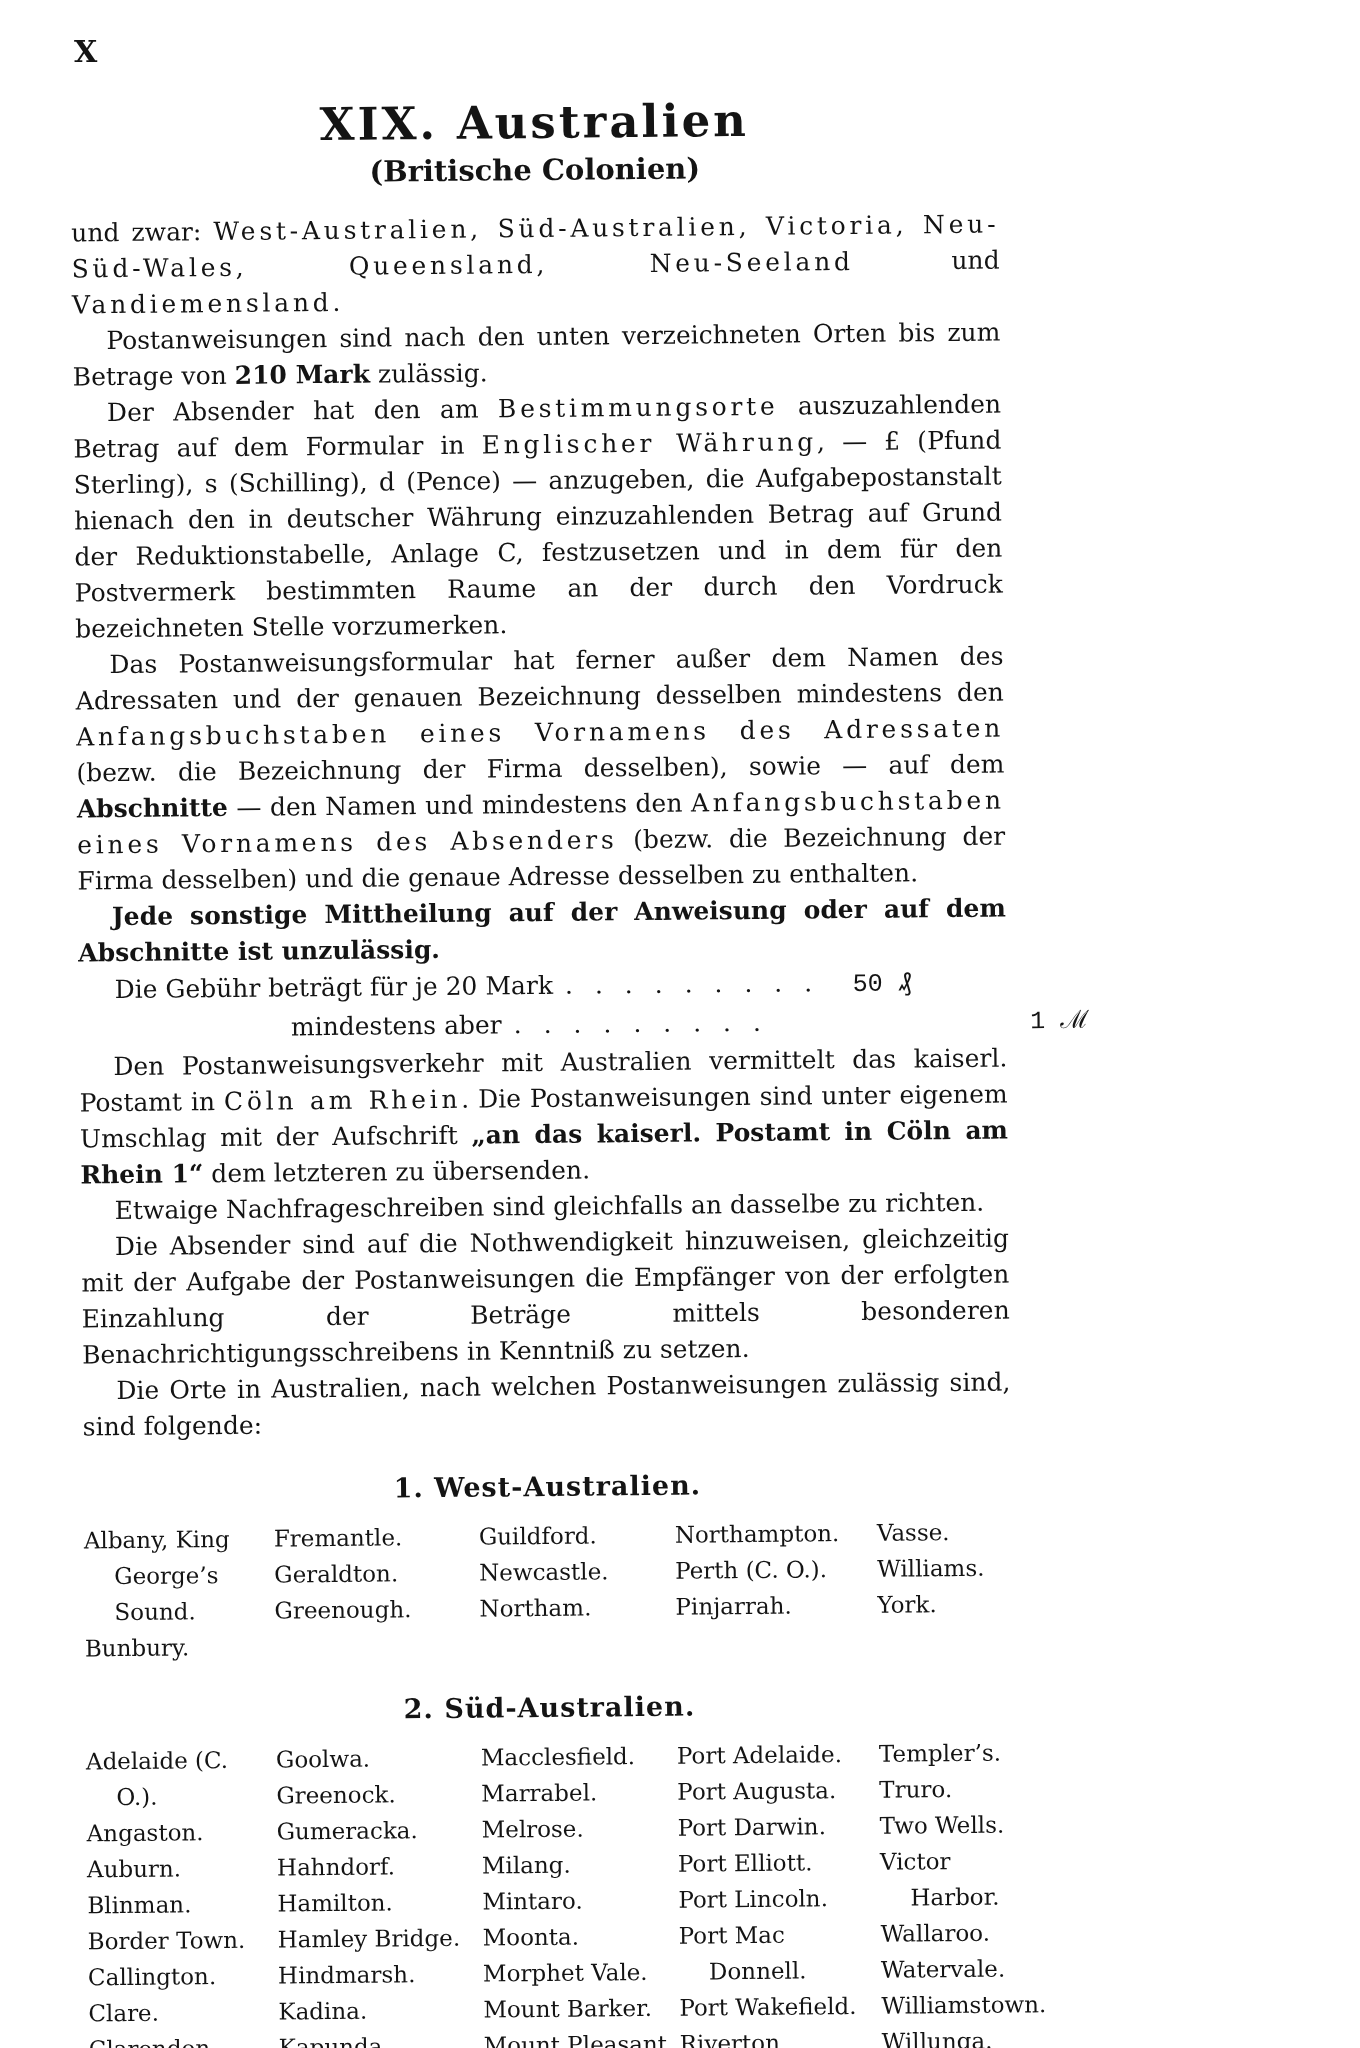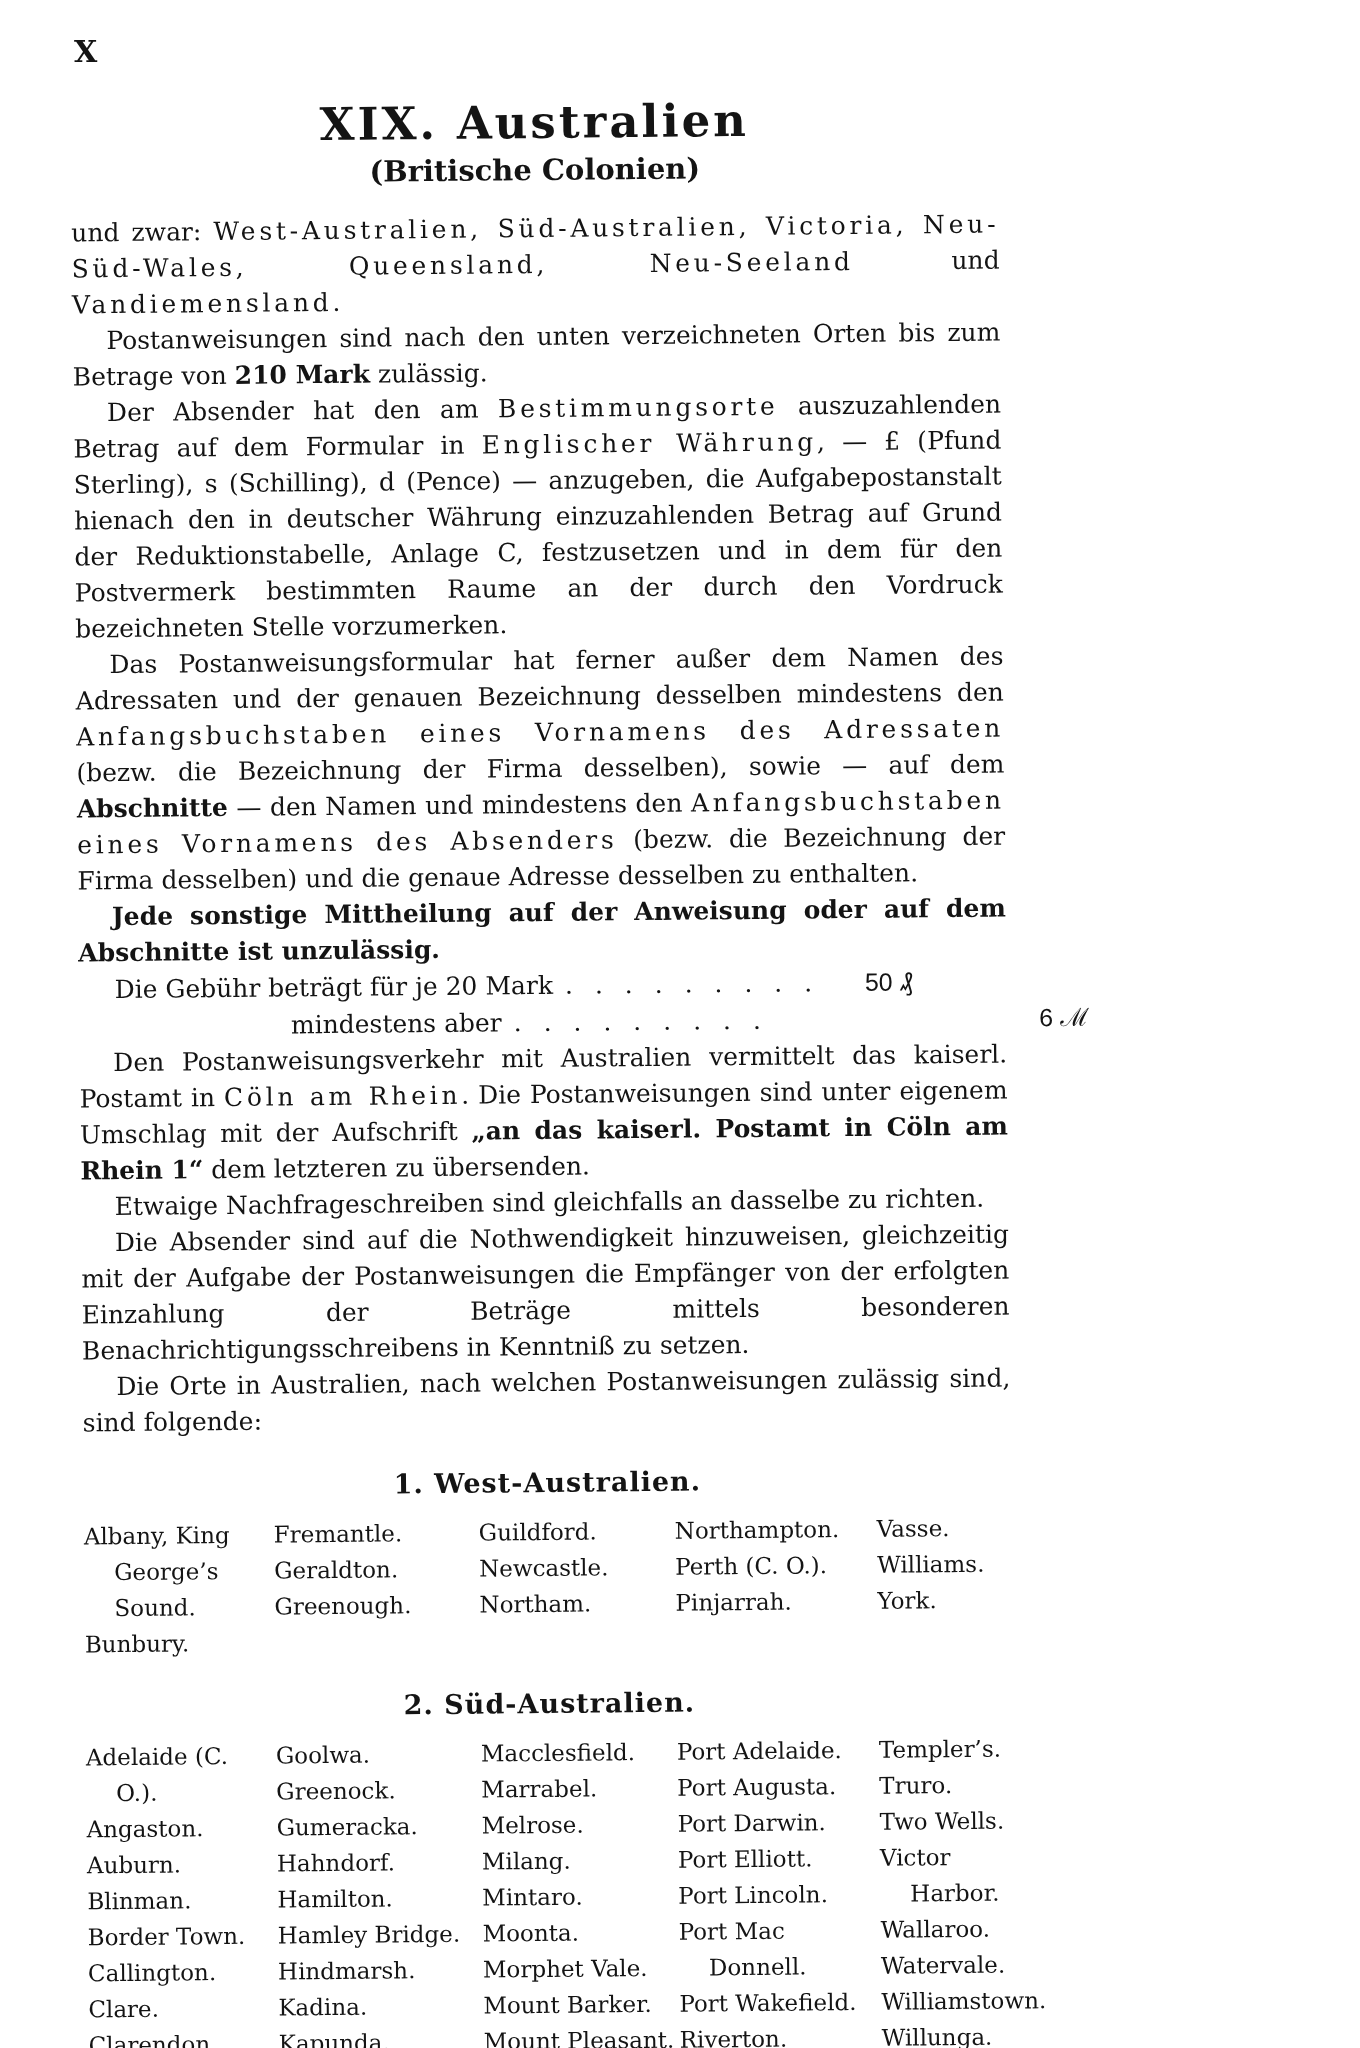--- a/index.html
+++ b/index.html
@@ -37,21 +37,21 @@
   .fee {
     display:flex; align-items:baseline; width:86%;
     font-size:25px; line-height:37px;
   }
   .fee1 { padding-left:36px; }
   .fee2 { padding-left:212px; }
   .fee .dots {
     flex:1; overflow:hidden; white-space:nowrap;
     letter-spacing:7px; padding:0 12px; text-align:left;
   }
-  .fee .val { white-space:nowrap; font-family:Liberation Sans, sans-serif; }
+  .fee .val { white-space:nowrap; font-family:Liberation Mono, monospace; }
   h3 {
     margin:30px 0 16px; text-align:center;
     font-size:27px; font-weight:bold; letter-spacing:1px;
   }
   .cols {
     display:grid;
     grid-template-columns:190px 205px 196px 202px auto;
     font-size:23px; line-height:36px;
   }
   .place { padding-left:30px; text-indent:-30px; }
@@ -73,21 +73,21 @@
     <p><span class="b">Jede sonstige Mittheilung auf der Anweisung oder auf dem Abschnitte ist unzulässig.</span></p>
 
     <div class="fee fee1">
       <span>Die Gebühr beträgt für je 20 Mark</span>
       <span class="dots">. . . . . . . . .</span>
       <span class="val">50 ₰</span>
     </div>
     <div class="fee fee2">
       <span>mindestens aber</span>
       <span class="dots">. . . . . . . . .</span>
-      <span class="val">6 ℳ</span>
+      <span class="val">1 ℳ</span>
     </div>
 
     <p><span>Den Postanweisungsverkehr mit Australien vermittelt das kaiserl. Postamt in </span><span class="sp">Cöln am Rhein</span><span>. Die Postanweisungen sind unter eigenem Umschlag mit der Aufschrift </span><span class="b">„an das kaiserl. Postamt in Cöln am Rhein 1“</span><span> dem letzteren zu übersenden.</span></p>
     <p><span>Etwaige Nachfrageschreiben sind gleichfalls an dasselbe zu richten.</span></p>
     <p><span>Die Absender sind auf die Nothwendigkeit hinzuweisen, gleichzeitig mit der Aufgabe der Postanweisungen die Empfänger von der erfolgten Einzahlung der Beträge mittels besonderen Benachrichtigungsschreibens in Kenntniß zu setzen.</span></p>
     <p><span>Die Orte in Australien, nach welchen Postanweisungen zulässig sind, sind folgende:</span></p>
 
     <section>
       <h3>1. West-Australien.</h3>
       <div class="cols">

